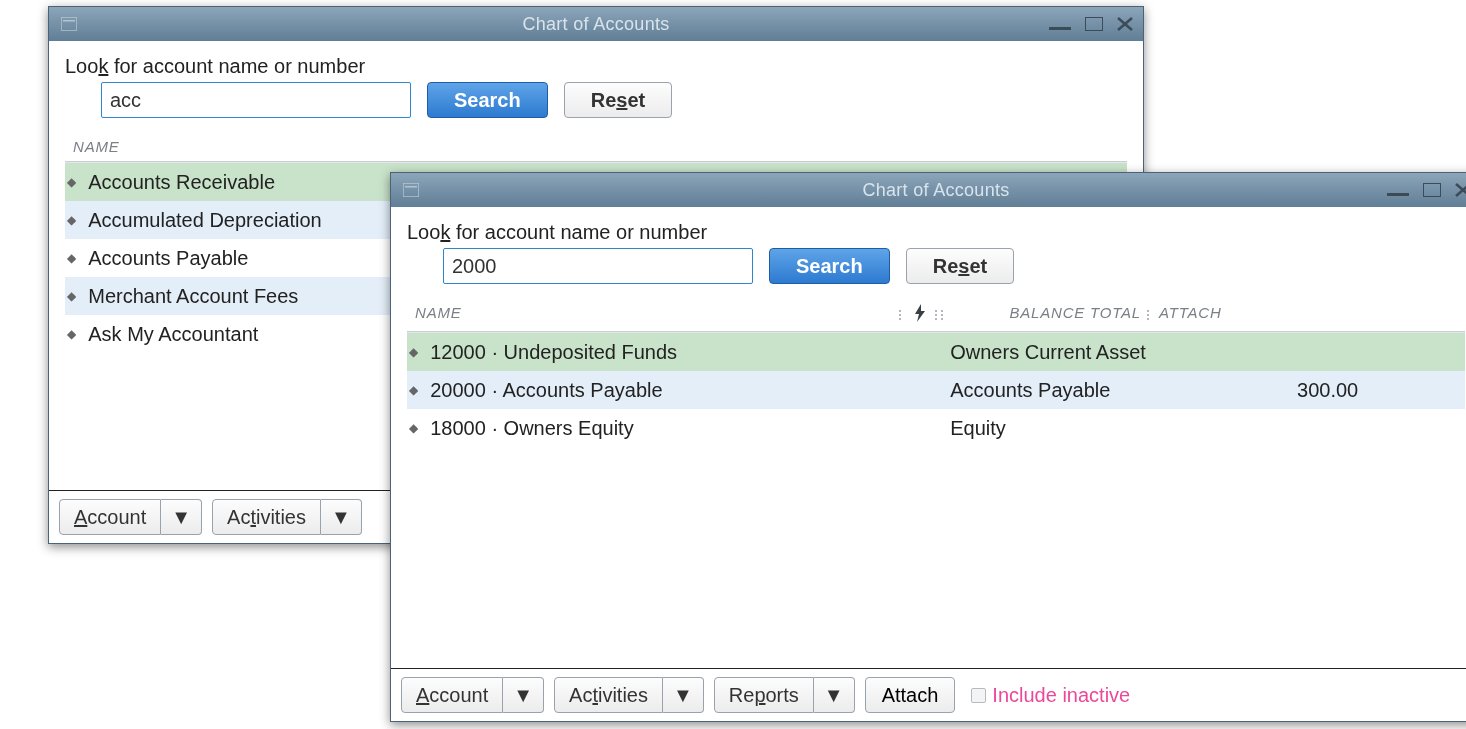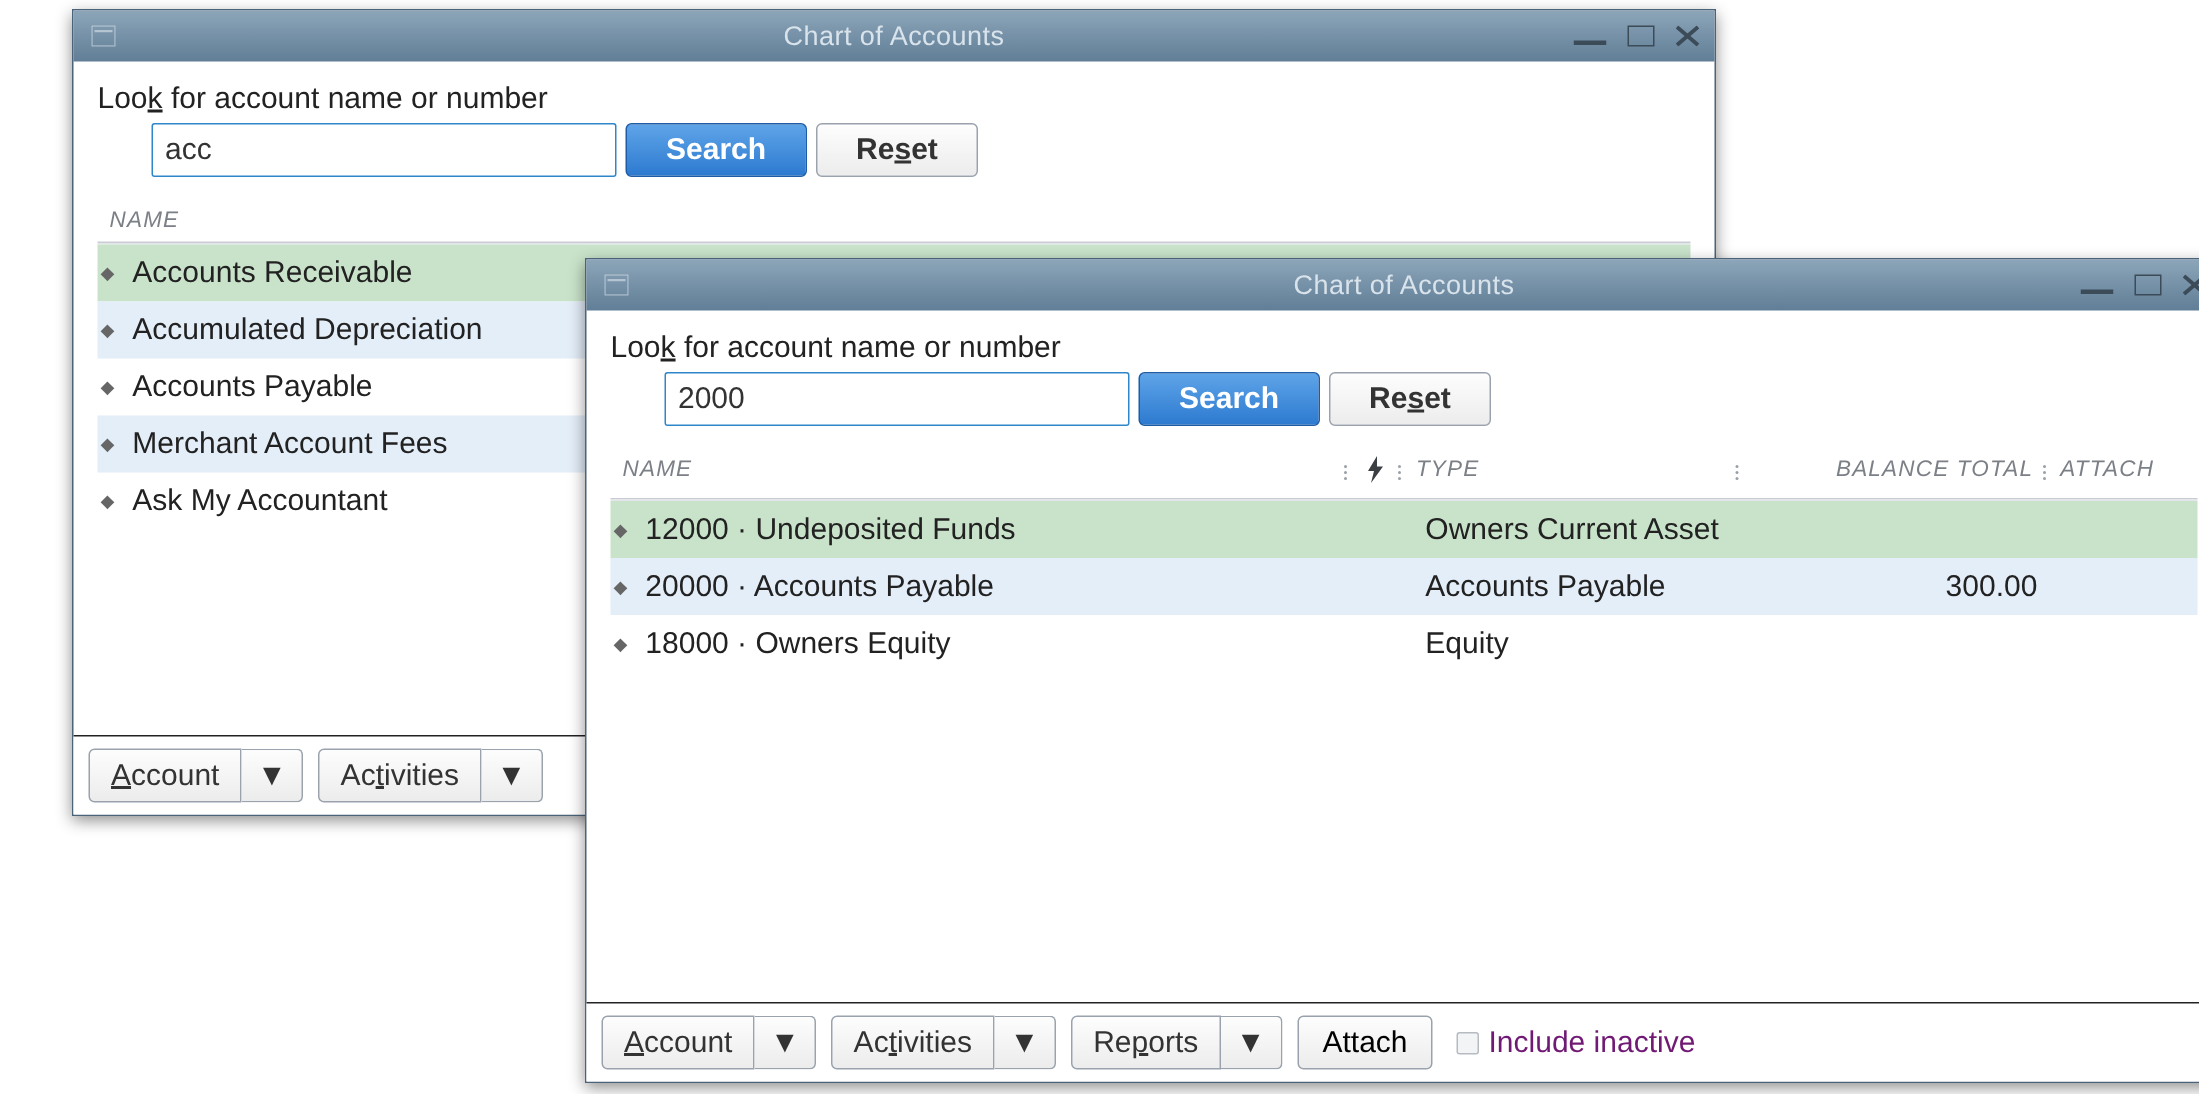--- a/index.html
+++ b/index.html
@@ -27,21 +27,21 @@
   }
   .titlebar .menu-icon { width: 20px; height: 18px; margin-right: 6px; display:flex; align-items:center; justify-content:center; opacity:.7; }
   .titlebar .title-text { position:absolute; left:0; right:0; text-align:center; pointer-events:none; letter-spacing:.3px; color:#d9e3eb; }
   .titlebar .win-controls { margin-left:auto; display:flex; gap:14px; }
   .win-controls svg, .menu-icon svg { display:block; }
 
   .content { padding: 14px 16px 0 16px; }
   .field-label { font-size: 20px; color:#222; margin-bottom:4px; }
   .field-label .ul { text-decoration: underline; }
 
-  .search-row { display:flex; align-items:center; gap:6px; margin-bottom:10px;padding-left:36px; }
+  .search-row { display:flex; align-items:center; gap:16px; margin-bottom:10px;padding-left:36px; }
   .text-input {
     width: 310px; height: 36px; padding: 4px 8px; font-size: 20px;
     border: 1px solid #2f86c9; background:#fff; color:#333; border-radius:2px;
   }
   .btn {
     height: 36px; padding: 0 26px; font-size: 20px; border-radius:4px; cursor:pointer;
     border:1px solid #9aa2ad; background: linear-gradient(#fdfdfd,#ececec); color:#333;font-weight:bold;
   }
   .btn .ul { text-decoration: underline; }
   .btn.primary {
@@ -70,21 +70,21 @@
   .split-btn .main, .split-btn .drop {
     display:inline-flex; align-items:center; justify-content:center;
     font-size:20px; color:#333; padding:0 14px; cursor:pointer;
     border:1px solid #9aa2ad; background: linear-gradient(#fdfdfd,#ececec);
   }
   .split-btn .main { border-radius:4px 0 0 4px; }
   .split-btn .drop { border-left:none; border-radius:0 4px 4px 0; padding:0 10px; }
   .single-btn { display:inline-flex; height:36px; align-items:center; padding:0 16px; font-size:20px; border:1px solid #9aa2ad; background:linear-gradient(#fdfdfd,#ececec); border-radius:4px; cursor:pointer; }
   .split-btn .ul, .single-btn .ul { text-decoration: underline; }
 
-  .chk { display:inline-flex; align-items:center; gap:6px; color:#701a75; font-size:20px; margin-left:6px; }
+  .chk { display:inline-flex; align-items:center; gap:6px; color:#ec4899; font-size:20px; margin-left:6px; }
   .chk-box { width:15px; height:15px; border:1px solid #b6bbc2; background:#f3f4f6; border-radius:2px; }
 
   
   .w2 .c-name   { width: 490px; }
   .w2 .c-bolt   { width: 30px; text-align:center; }
   .w2 .c-type   { width: 220px; }
   .w2 .c-balance{ width: 200px; text-align:right; }
   .w2 .c-attach { width: 96px; }
 
   
@@ -239,21 +239,20 @@
       <div class="cell c-bolt"><span><svg width="14" height="18" viewBox="0 0 14 18">
               <path d="M8 0 L2 10 H6 L4 18 L12 7 H8 Z" fill="#3b3e42"></path>
             </svg></span></div>
       <div class="col-sep">
           <span class="grip">
             <span></span>
             <span></span>
             <span></span>
           </span>
         </div>
-      <div class="cell c-type">TYPE</div>
       <div class="col-sep">
           <span class="grip">
             <span></span>
             <span></span>
             <span></span>
           </span>
         </div>
       <div class="cell c-balance">BALANCE TOTAL</div>
       <div class="col-sep">
           <span class="grip">

